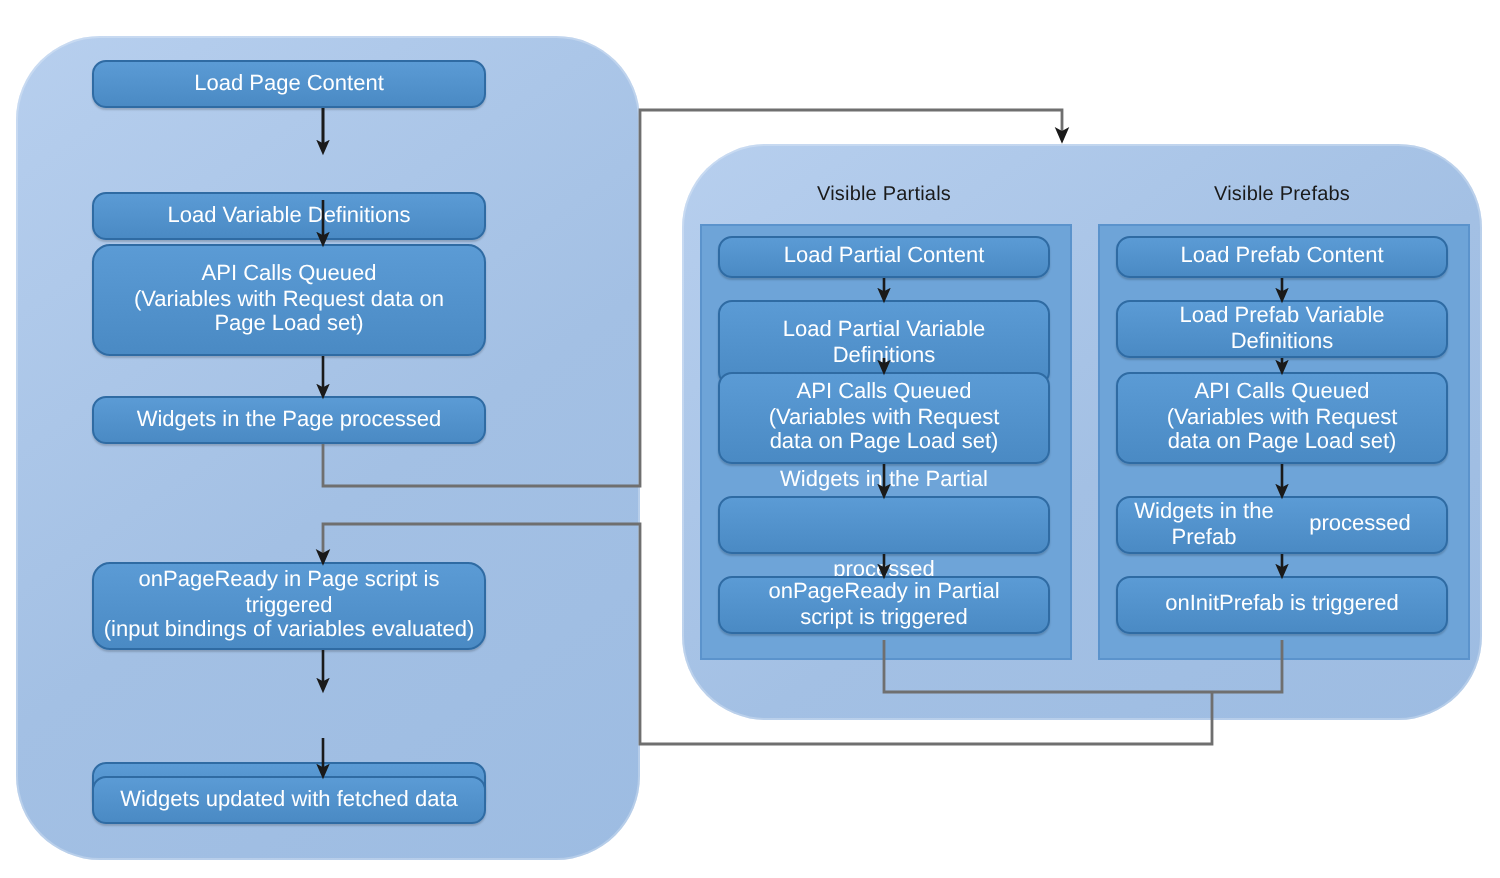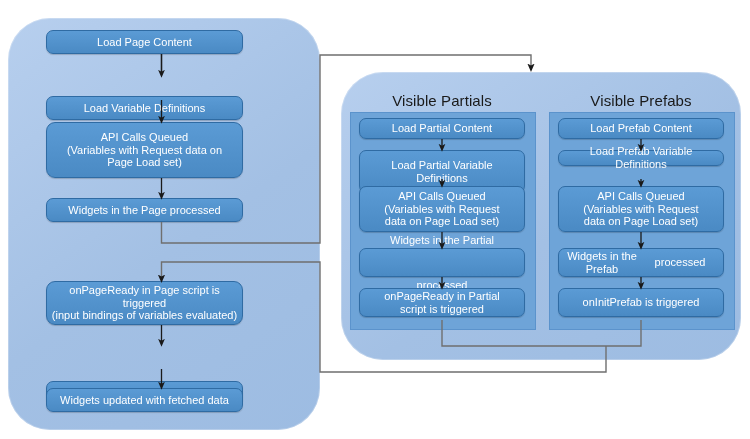--- a/index.html
+++ b/index.html
@@ -34,21 +34,21 @@
     position:absolute;
     background:#6ea4d8;
     border:1px solid #5b93cc;
   }
   .subpanel.partials{ left:350px; top:112px; width:184px; height:216px; }
   .subpanel.prefabs { left:549px; top:112px; width:184px; height:216px; }
 
   .sub-title{
     position:absolute;
     text-align:center;
-    font-size:15px;
+    font-size:10px;
     color:#1a1a1a;
     font-weight:normal;
     letter-spacing:.1px;
     white-space:nowrap;
   }
   .sub-title.partials{ left:350px; top:92px; width:184px; }
   .sub-title.prefabs { left:549px; top:92px; width:184px; }
 
   
   .node{
@@ -155,21 +155,21 @@
 
   <div class="node pnode partials" style="top:288px;height:29px;flex-direction:column;justify-content:center;">
     <span>onPageReady in Partial</span>
     <span>script  is triggered</span>
   </div>
 
   <div class="node pnode prefabs" style="top:118px;height:21px;">
     <span>Load Prefab Content</span>
   </div>
 
-  <div class="node pnode prefabs" style="top:150px;height:16px;flex-direction:column;justify-content:center;">
+  <div class="node pnode prefabs" style="top:150px;height:29px;flex-direction:column;justify-content:center;">
     <span>Load Prefab Variable</span>
     <span>Definitions</span>
   </div>
 
   <div class="node pnode prefabs" style="top:186px;height:46px;flex-direction:column;justify-content:center;">
     <span>API Calls Queued</span>
     <span>(Variables with Request</span>
     <span>data on Page Load set)</span>
   </div>
 

